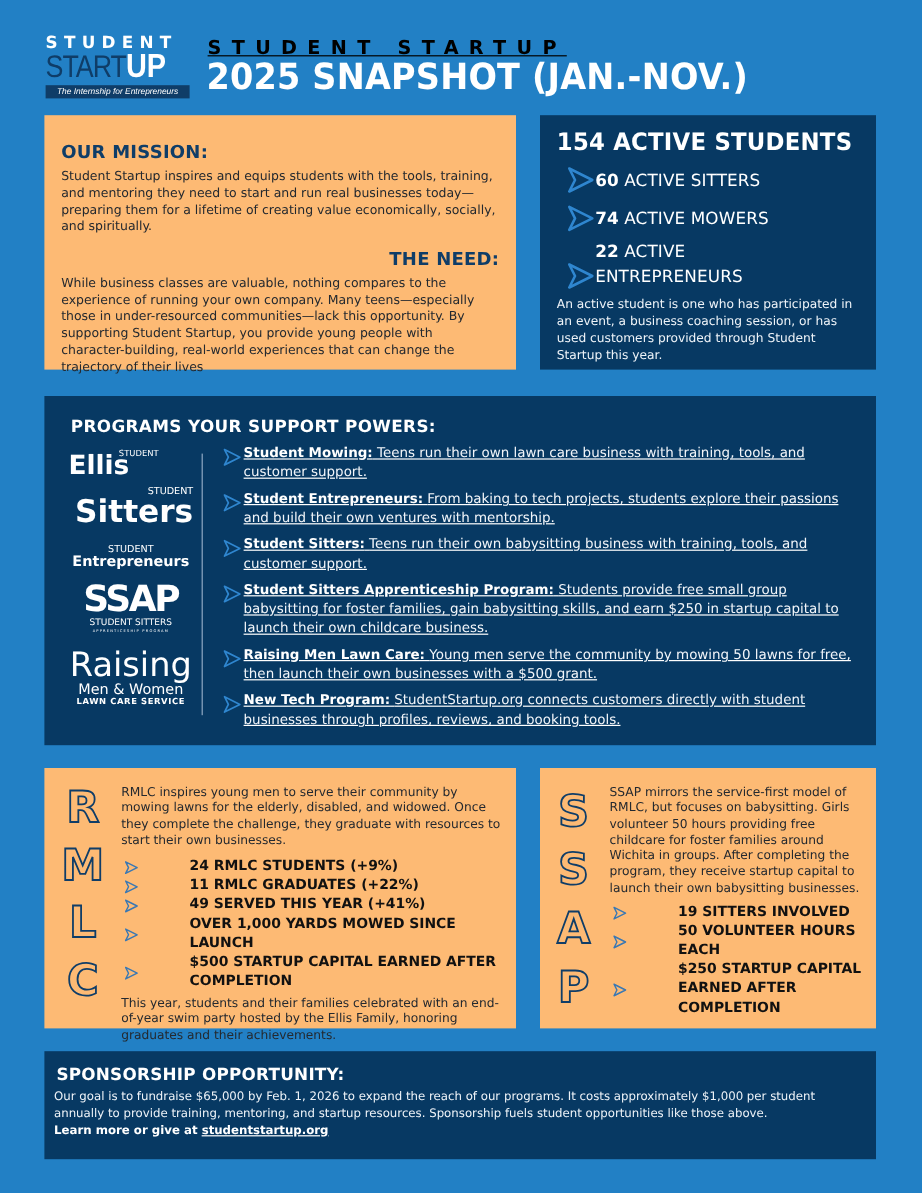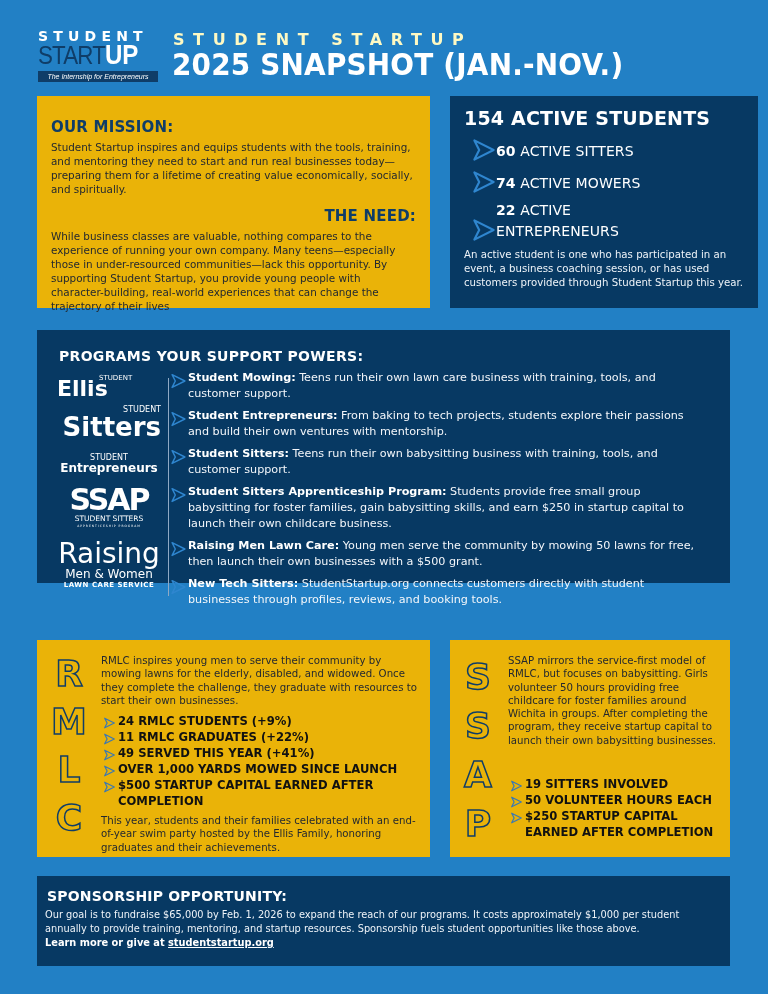--- a/index.html
+++ b/index.html
@@ -11,76 +11,76 @@
     color: #1f2a36;
   }
   .abs { position: absolute; }
 
   
   .logo { left: 36px; top: 28px; width: 122px; height: 56px; }
   .logo .l1 { position:absolute; left:2px; top:0; font: 700 14px "DejaVu Sans", sans-serif; letter-spacing: 5.2px; color:#fff; }
   .logo .l2 { position:absolute; left:2px; top:14px; font: 400 26px/26px "Liberation Sans", sans-serif; color:#0f3d68; letter-spacing:-1px; transform: scaleX(0.86); transform-origin:left top; }
   .logo .l2 b { font-weight:900; color:#fff; font-size:28px; letter-spacing:0; }
   .logo .l3 { position:absolute; left:2px; top:43px; width:120px; height:11px; background:#0f3d68; color:#fff; font: italic 400 7px/11px "Liberation Sans", sans-serif; text-align:center; }
-  .kicker { left: 173px; top: 30px; font: 700 16px "DejaVu Sans", sans-serif; letter-spacing: 8.6px; color: #fef9c3; }
+  .kicker { left: 173px; top: 30px; font: 700 16px "DejaVu Sans", sans-serif; letter-spacing: 8.6px; color: #000000; text-decoration: underline; }
   .title { left: 172px; top: 47px; font: 700 30px "DejaVu Sans", sans-serif; color: #fff; letter-spacing: 0.2px; transform: scaleX(0.93); transform-origin: left top; white-space: nowrap; }
 
   
-  .box-light { background: #eab308; }
+  .box-light { background: #fdba74; }
   .box-dark { background: #073963; color: #fff; }
 
   .mission { left: 37px; top: 96px; width: 393px; height: 212px; padding: 22px 14px 0 14px; }
   .h-blue { color: #0f3d68; font: 700 15px "DejaVu Sans", sans-serif; letter-spacing: 0.2px; }
   .para { font: 400 10.4px/14px "DejaVu Sans", sans-serif; color: #24292f; margin-top: 4px; }
   .mission .h2 { margin-top: 11px; text-align: right; }
 
-  .active { left: 450px; top: 96px; width: 308px; height: 212px; padding: 10px 12px 0 14px; }
+  .active { left: 450px; top: 96px; width: 280px; height: 212px; padding: 10px 12px 0 14px; }
   .active .big { font: 700 20px "DejaVu Sans", sans-serif; letter-spacing: 0.2px; transform: scaleX(0.95); transform-origin:left; white-space:nowrap; }
   .stat { display:flex; align-items:flex-end; margin-top: 6px; padding-left: 8px; }
   .stat .arr { width: 24px; flex: 0 0 24px; margin-top: 2px; }
   .stat .txt { font: 400 14px/21px "DejaVu Sans", sans-serif; letter-spacing: 0.1px; }
   .stat .txt b { font-weight: 700; }
   .active .note { font: 400 10.2px/14px "DejaVu Sans", sans-serif; margin-top: 6px; color:#eef3f8; }
 
-  .programs { left: 37px; top: 330px; width: 693px; height: 253px; padding: 18px 22px 0 22px; }
+  .programs { left: 37px; top: 330px; width: 693px; height: 291px; padding: 18px 22px 0 22px; }
   .programs .h-white { font: 700 14px "DejaVu Sans", sans-serif; letter-spacing: 0.3px; }
   .logos { position:absolute; left: 20px; top: 44px; width: 104px; height: 226px; }
   .logos > div { position:absolute; left:0; width:104px; text-align:center; color:#fff; }
   .lg-mow { top: 4px; font: 700 22px/22px "DejaVu Sans", sans-serif; text-align:left !important; }
   .lg-mow small, .lg-sit small, .lg-ent small { display:block; font: 400 7px/8px "DejaVu Sans", sans-serif; }
   .lg-mow small { position:absolute; left:42px; top:-4px; }
   .lg-sit { top: 40px; font: 700 26px/26px "DejaVu Sans", sans-serif; text-align:right !important; }
   .lg-sit small { position:absolute; right:0; top:-8px; font-size:8px; }
   .lg-ent { top: 80px; font: 700 12px/12px "DejaVu Sans", sans-serif; }
   .lg-ent small { font-size: 8px; }
   .lg-ssap { top: 112px; font: 900 30px/28px "DejaVu Sans", sans-serif; letter-spacing:-2px; }
   .lg-ssap small { display:block; font: 400 7.5px/10px "DejaVu Sans", sans-serif; letter-spacing:0; }
   .lg-ssap i { display:block; font: 400 3px/4px "DejaVu Sans", sans-serif; letter-spacing:1px; font-style:normal; }
   .lg-rm { top: 166px; }
   .lg-rm .r1 { font: 400 28px/28px "DejaVu Sans", sans-serif; }
   .lg-rm .r2 { font: 400 12px/13px "DejaVu Sans", sans-serif; }
   .lg-rm .r3 { font: 700 7px/9px "DejaVu Sans", sans-serif; letter-spacing:0.5px; }
   .vdiv { position:absolute; left: 131px; top: 48px; width: 1px; height: 218px; background: #8fa9c4; }
-  .prog-list { position:absolute; left: 132px; top: 40px; width: 530px; }
+  .prog-list { position:absolute; left: 147px; top: 40px; width: 530px; text-decoration: underline; }
   .prog { display:flex; align-items:flex-start; margin-bottom: 6px; }
   .prog .arr { flex: 0 0 19px; margin-top: 3px; }
   .prog .txt { font: 400 11.2px/16px "DejaVu Sans", sans-serif; color:#f3f6fa; }
   .prog .txt b { font-weight: 700; color: #fff; }
 
   .rmlc { left: 37px; top: 640px; width: 393px; height: 217px; }
   .ssap { left: 450px; top: 640px; width: 280px; height: 217px; }
   .outline-letters { position:absolute; left: 12px; top: 10px; width: 40px; }
   .outline-letters span { display:block; font: 700 36px/48px "DejaVu Sans", sans-serif; color: transparent; -webkit-text-stroke: 1.5px #0f3d68; text-align:center; }
   .ssap .outline-letters { left: 8px; top: 12px; }
   .ssap .outline-letters span { line-height: 49px; }
   .rmlc .content { position:absolute; left: 64px; top: 14px; width: 320px; }
   .ssap .content { position:absolute; left: 58px; top: 14px; width: 216px; }
   .pdark { font: 400 10.2px/13.3px "DejaVu Sans", sans-serif; color:#24292f; }
   .bl { list-style:none; margin: 6px 0 5px 0; }
-  .bl li { display:flex; align-items:flex-start; font: 700 11.6px/16px "DejaVu Sans", sans-serif; color:#111; }
+  .bl li { display:flex; align-items:center; font: 700 11.6px/16px "DejaVu Sans", sans-serif; color:#111;gap:40px; }
   .bl li .arr { flex: 0 0 17px; margin-top: 4px; }
 
   .sponsor { left: 37px; top: 876px; width: 693px; height: 90px; padding: 12px 8px 0 8px; }
   .sponsor .h-white { font: 700 14px "DejaVu Sans", sans-serif; margin-left: 2px; letter-spacing:0.2px; }
   .sponsor .p { font: 400 9.8px/14px "DejaVu Sans", sans-serif; color:#eef3f8; margin-top: 4px; }
   .sponsor .cta { font: 700 9.8px/14px "DejaVu Sans", sans-serif; color:#fff; }
   .sponsor .cta a { color:#fff; text-decoration: underline; }
 </style>
 </head>
 <body>
@@ -178,21 +178,21 @@
     <div class="prog">
       <svg class="arr" width="16" height="16">
           <use href="#arrow"></use>
         </svg>
       <div class="txt"><b>Raising Men Lawn Care:</b> <span>Young men serve the community by mowing 50 lawns for free, then launch their own businesses with a $500 grant.</span></div>
     </div>
     <div class="prog">
       <svg class="arr" width="16" height="16">
           <use href="#arrow"></use>
         </svg>
-      <div class="txt"><b>New Tech Sitters:</b> <span>StudentStartup.org connects customers directly with student businesses through profiles, reviews, and booking tools.</span></div>
+      <div class="txt"><b>New Tech Program:</b> <span>StudentStartup.org connects customers directly with student businesses through profiles, reviews, and booking tools.</span></div>
     </div>
   </div>
 </div>
 
 <div class="abs rmlc box-light">
   <div class="outline-letters">
     <span>R</span>
     <span>M</span>
     <span>L</span>
     <span>C</span>
@@ -237,21 +237,21 @@
 
 <div class="abs ssap box-light">
   <div class="outline-letters">
     <span>S</span>
     <span>S</span>
     <span>A</span>
     <span>P</span>
   </div>
   <div class="content">
     <div class="pdark">SSAP mirrors the service-first model of RMLC, but focuses on babysitting. Girls volunteer 50 hours providing free childcare for foster families around Wichita in groups. After completing the program, they receive startup capital to launch their own babysitting businesses.</div>
-    <ul class="bl" style="margin-top:29px">
+    <ul class="bl" style="margin-top:4px">
       <li>
           <svg class="arr" width="12" height="12">
             <use href="#arrow-dark"></use>
           </svg>
           <span>19 SITTERS INVOLVED</span>
         </li>
       <li>
           <svg class="arr" width="12" height="12">
             <use href="#arrow-dark"></use>
           </svg>

